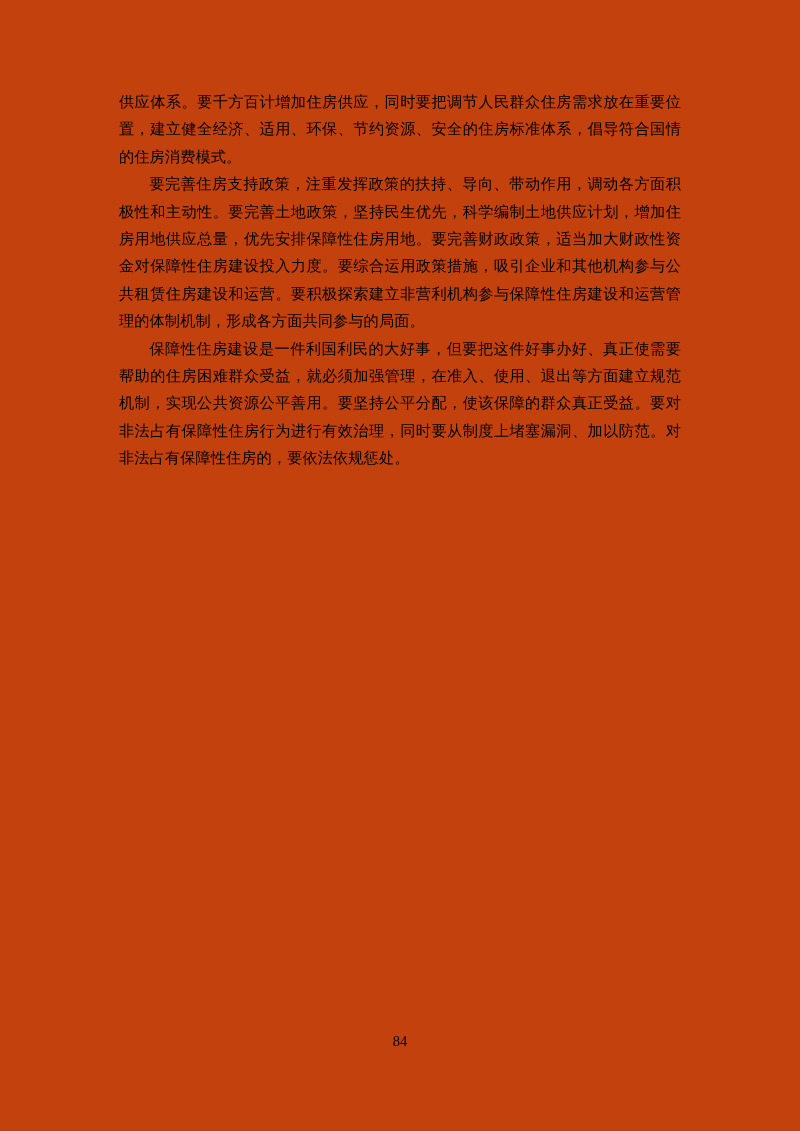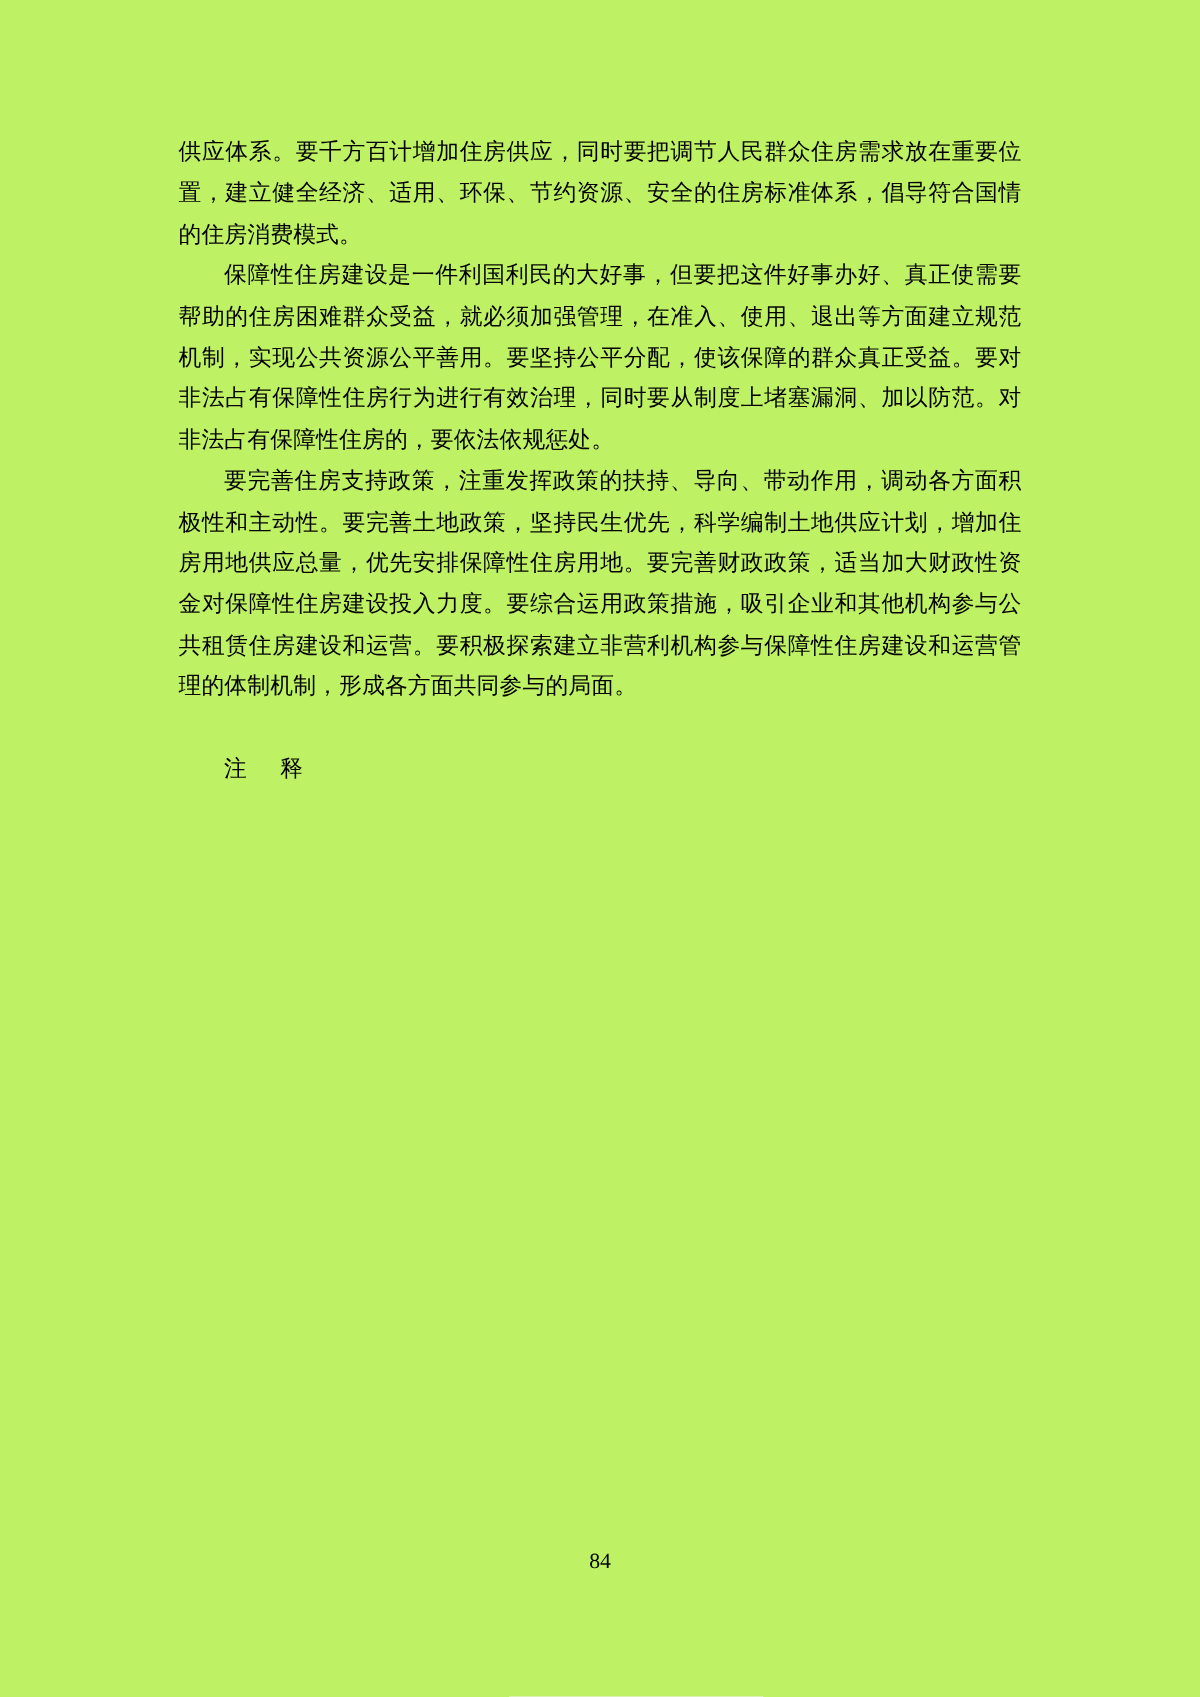--- a/index.html
+++ b/index.html
@@ -8,21 +8,21 @@
     background: #f0f0ee;
   }
   body {
     font-family: "Liberation Serif", "DejaVu Serif", serif;
   }
   .page {
     position: relative;
     width: 800px;
     height: 1131px;
     margin: 0 auto;
-    background: #bef264;
+    background: #c2410c;
     overflow: hidden;
     box-sizing: border-box;
     text-decoration: underline;
   }
   .content {
     position: absolute;
     left: 119px;
     top: 88px;
     width: 562px;
   }
@@ -78,26 +78,25 @@
 </head>
 <body>
 
 <div class="page">
 
   <div class="content">
 
     <p class="para">供应体系。要千方百计增加住房供应，同时要把调节人民群众住房需求放在重要位置，建立健全经济、适用、环保、节约资源、安全的住房标准体系，倡导符合国情的住房消费模式。</p>
 
 
+    <p class="para indent">要完善住房支持政策，注重发挥政策的扶持、导向、带动作用，调动各方面积极性和主动性。要完善土地政策，坚持民生优先，科学编制土地供应计划，增加住房用地供应总量，优先安排保障性住房用地。要完善财政政策，适当加大财政性资金对保障性住房建设投入力度。要综合运用政策措施，吸引企业和其他机构参与公共租赁住房建设和运营。要积极探索建立非营利机构参与保障性住房建设和运营管理的体制机制，形成各方面共同参与的局面。</p>
+
     <p class="para indent">保障性住房建设是一件利国利民的大好事，但要把这件好事办好、真正使需要帮助的住房困难群众受益，就必须加强管理，在准入、使用、退出等方面建立规范机制，实现公共资源公平善用。要坚持公平分配，使该保障的群众真正受益。要对非法占有保障性住房行为进行有效治理，同时要从制度上堵塞漏洞、加以防范。对非法占有保障性住房的，要依法依规惩处。</p>
-
-    <p class="para indent">要完善住房支持政策，注重发挥政策的扶持、导向、带动作用，调动各方面积极性和主动性。要完善土地政策，坚持民生优先，科学编制土地供应计划，增加住房用地供应总量，优先安排保障性住房用地。要完善财政政策，适当加大财政性资金对保障性住房建设投入力度。要综合运用政策措施，吸引企业和其他机构参与公共租赁住房建设和运营。要积极探索建立非营利机构参与保障性住房建设和运营管理的体制机制，形成各方面共同参与的局面。</p>
 
     <div class="spacer-block"></div>
 
-    <p class="notes-heading"><span>注</span><span class="gap"></span><span>释</span></p>
 
 
   </div>
 
   <div class="page-number">84</div>
 
 </div>
 
 </body></html>

